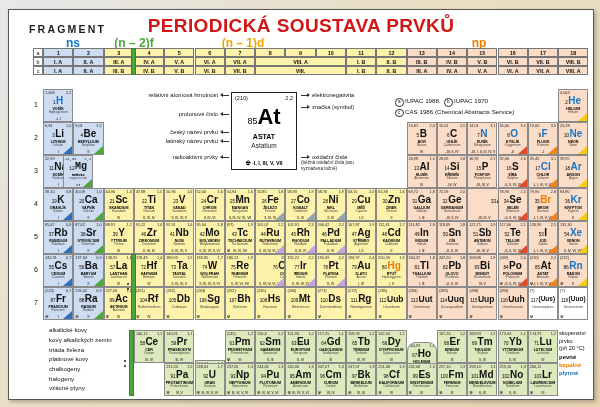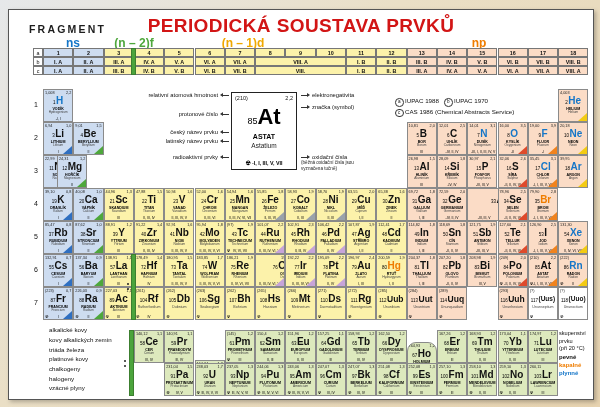--- a/index.html
+++ b/index.html
@@ -420,21 +420,21 @@
       </div>
       <div class="srow">
         <span class="z">11</span>
         <span class="sym st-s">Na</span>
       </div>
       <div class="cz">SODÍK</div>
       <div class="la">Natrium</div>
       <div class="oxrow">I</div>
       <span class="tri t-alk"></span>
     </div>
-    <div class="cell b-s" style="left: 48px; top: 145px;">
+    <div class="cell b-s" style="left: 54px; top: 145px; font-family: Liberation Mono, monospace;">
       <div class="mrow">
         <span class="mass">24,31</span>
         <span class="en">1,2</span>
       </div>
       <div class="srow">
         <span class="z">12</span>
         <span class="sym st-s">Mg</span>
       </div>
       <div class="cz">HOŘČÍK</div>
       <div class="la">Magnesium</div>
@@ -742,20 +742,34 @@
       </div>
       <div class="srow">
         <span class="z">35</span>
         <span class="sym st-l">Br</span>
       </div>
       <div class="cz">BROM</div>
       <div class="la">Bromum</div>
       <div class="oxrow">-I, I, III, V, VII</div>
       <span class="tri t-ha"></span>
     </div>
+    <div class="cell b-p" style="left: 549.1px; top: 178px;">
+      <div class="mrow">
+        <span class="mass">83,80</span>
+        <span class="en"></span>
+      </div>
+      <div class="srow">
+        <span class="z">36</span>
+        <span class="sym st-g">Kr</span>
+      </div>
+      <div class="cz">KRYPTON</div>
+      <div class="la">Krypton</div>
+      <div class="oxrow">II</div>
+      <span class="tri t-ng"></span>
+    </div>
     <div class="cell b-s" style="left: 34px; top: 211px;">
       <div class="mrow">
         <span class="mass">85,47</span>
         <span class="en">0,8</span>
       </div>
       <div class="srow">
         <span class="z">37</span>
         <span class="sym st-s">Rb</span>
       </div>
       <div class="cz">RUBIDIUM</div>
@@ -1407,20 +1421,32 @@
         <span class="mass">(289)</span>
         <span class="en"></span>
       </div>
       <div class="srow">
         <span class="z">114</span>
         <span class="sym st-s small">Uuq</span>
       </div>
       <div class="la la-solo">Ununquadium</div>
       <span class="rad">☢</span>
     </div>
+    <div class="cell b-p" style="left: 458.2px; top: 277px;">
+      <div class="mrow">
+        <span class="mass">(288)</span>
+        <span class="en"></span>
+      </div>
+      <div class="srow">
+        <span class="z">115</span>
+        <span class="sym st-s small">Uup</span>
+      </div>
+      <div class="la la-solo">Ununpentium</div>
+      <span class="rad">☢</span>
+    </div>
     <div class="cell b-p" style="left: 488.5px; top: 277px;">
       <div class="mrow">
         <span class="mass">(293)</span>
         <span class="en"></span>
       </div>
       <div class="srow">
         <span class="z">116</span>
         <span class="sym st-s small">Uuh</span>
       </div>
       <div class="la la-solo">Ununhexium</div>

